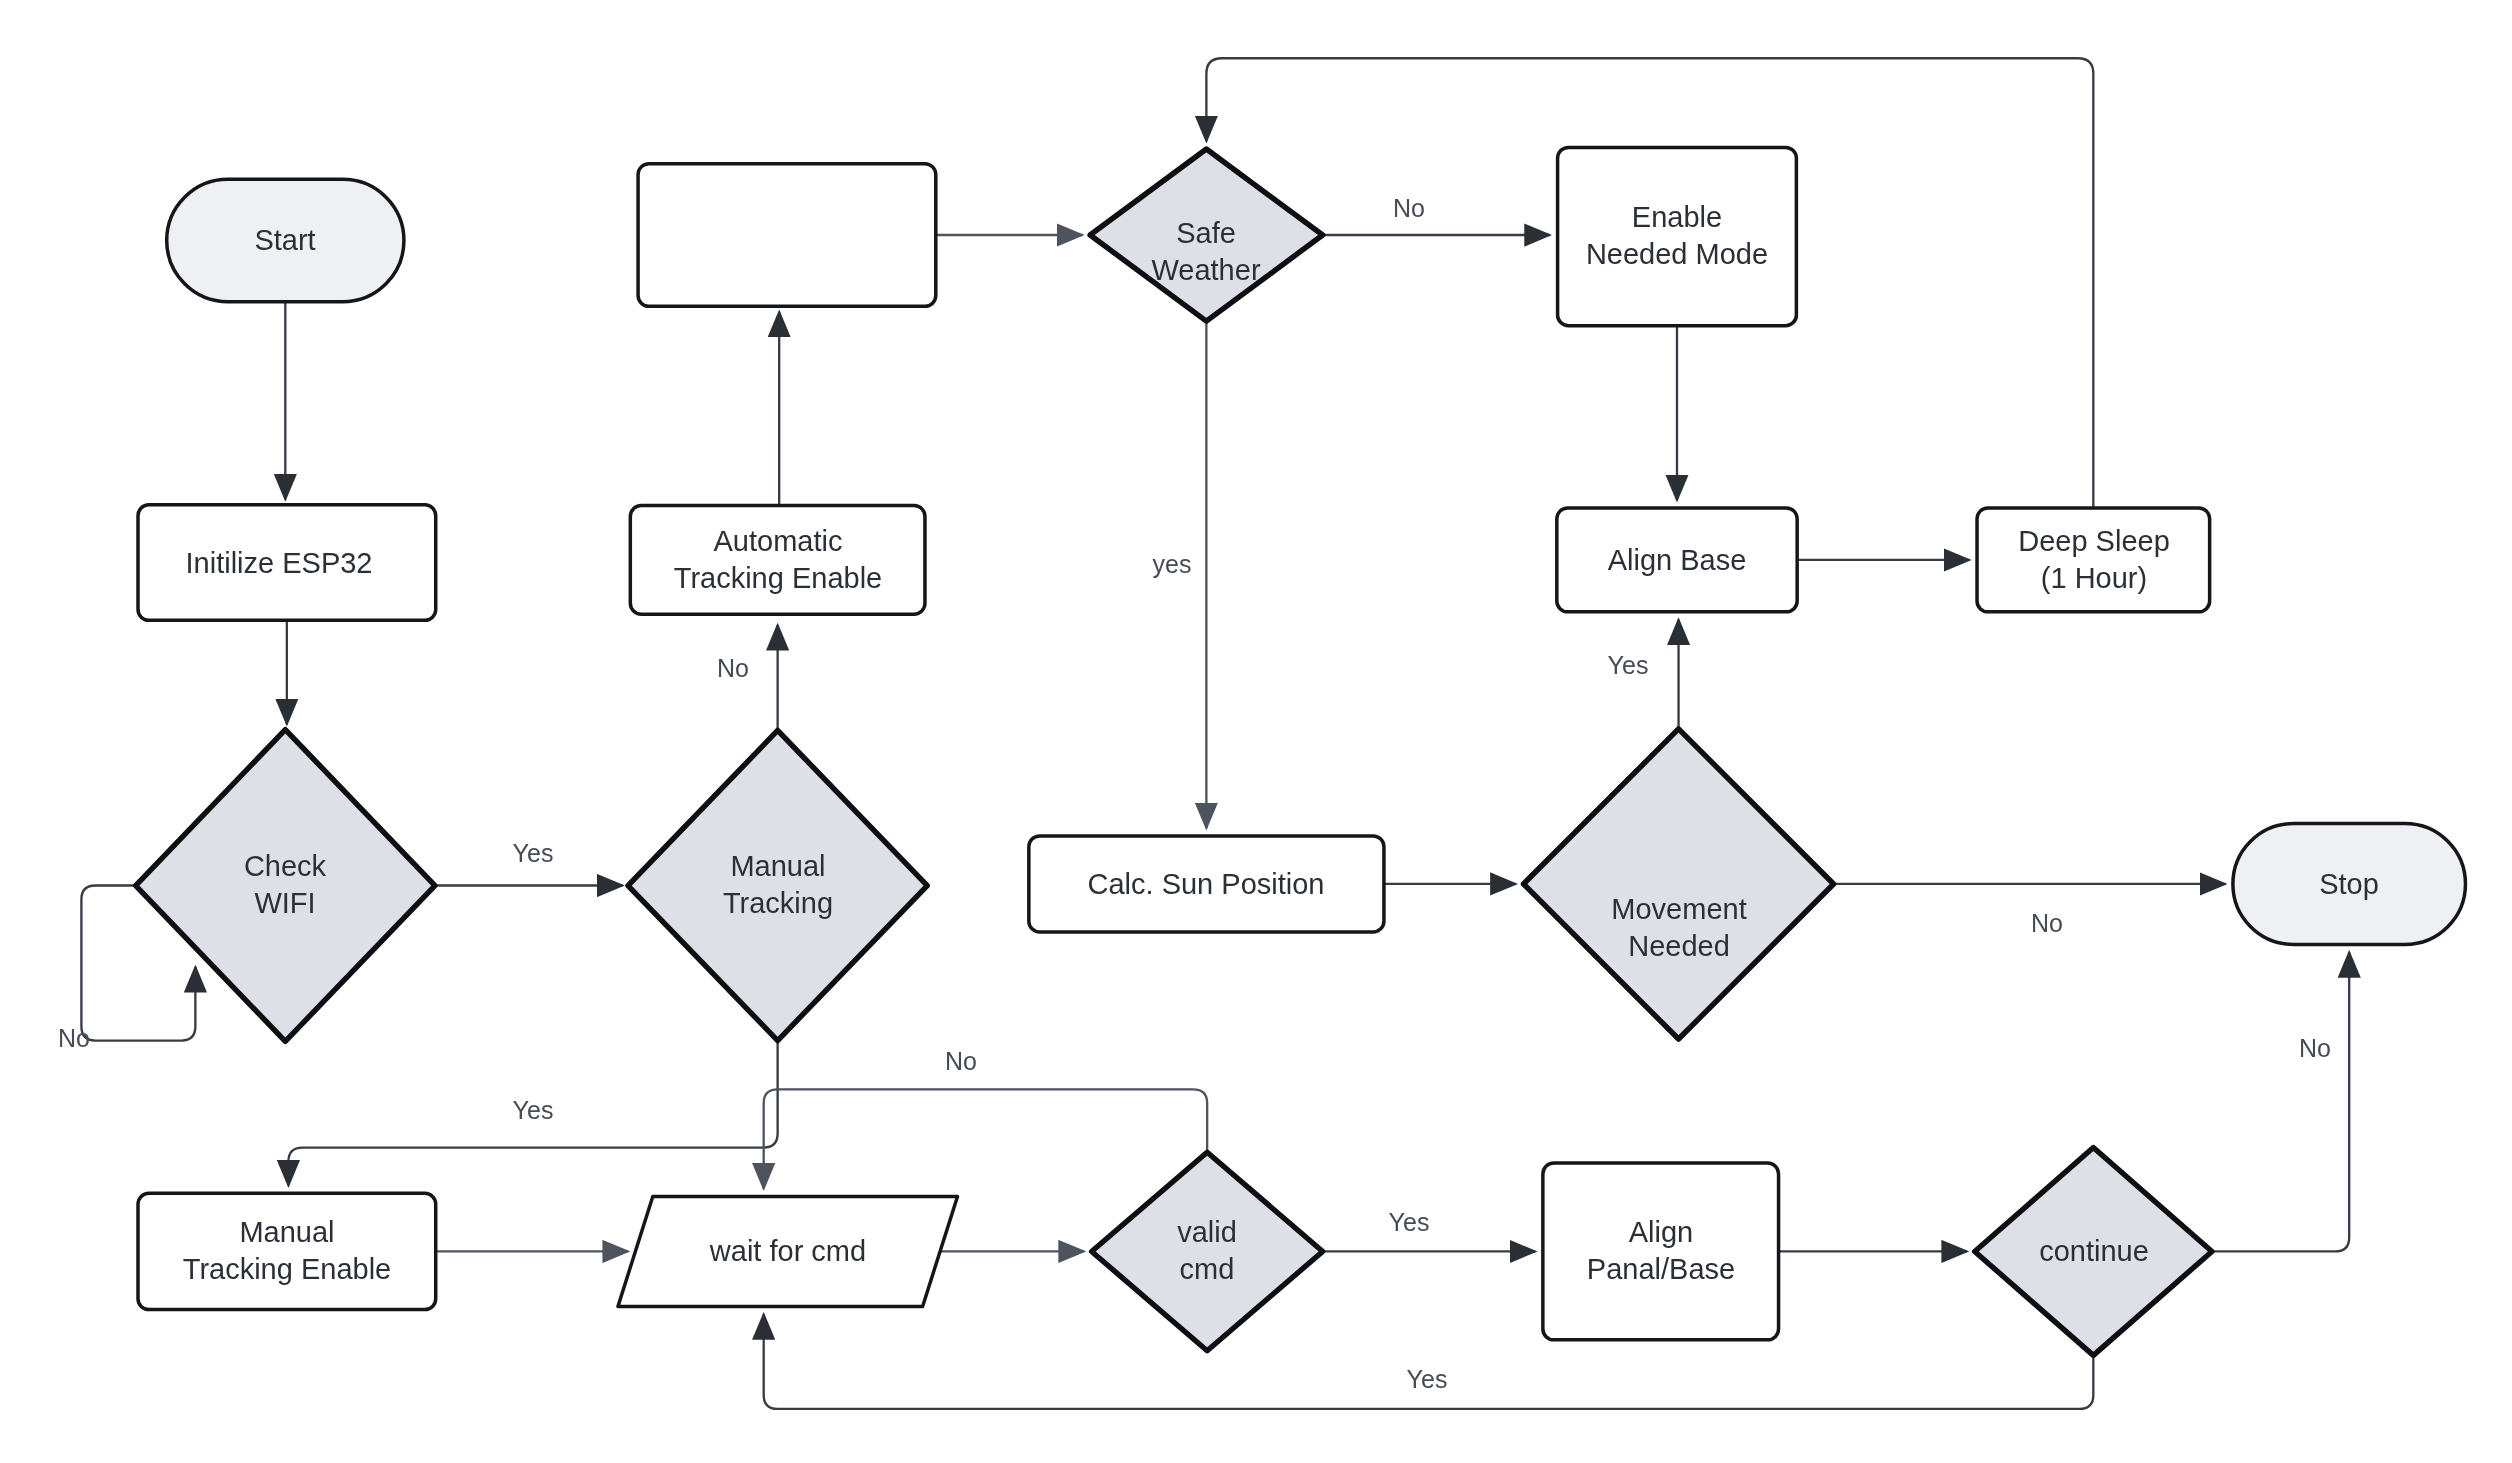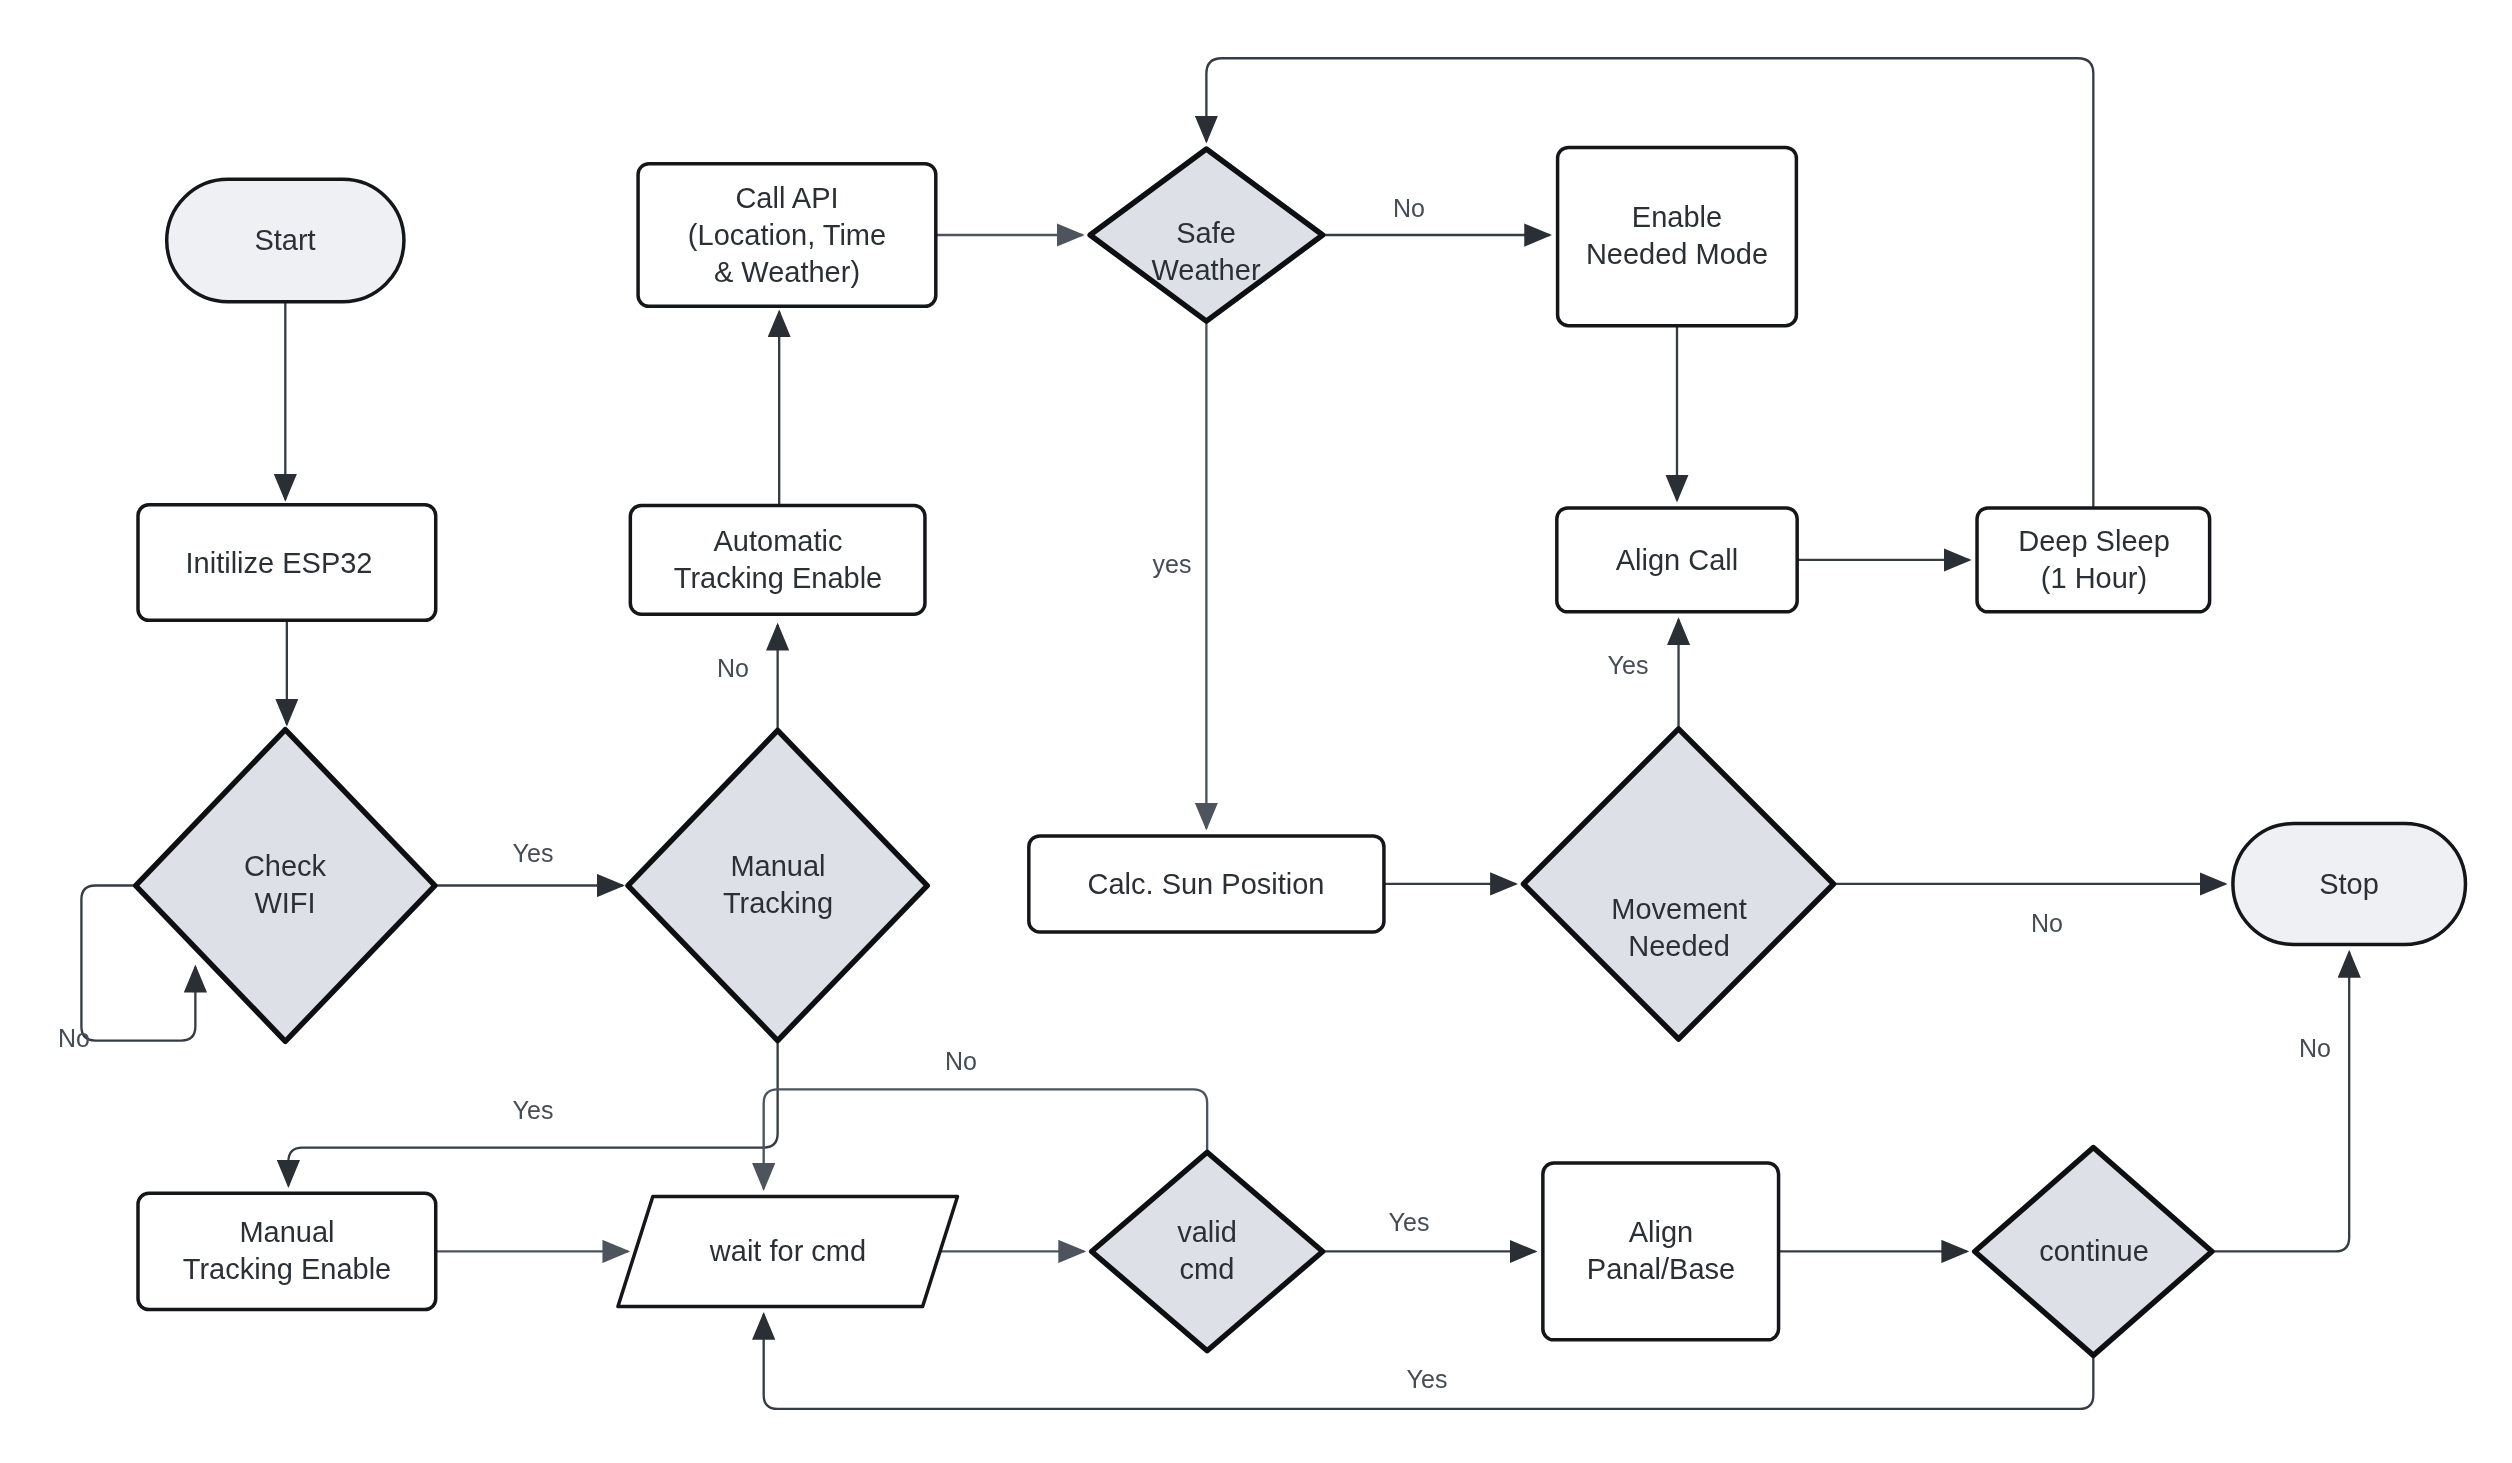--- a/index.html
+++ b/index.html
@@ -112,28 +112,25 @@
   </svg>
 
   <div class="node-label" style="left:285px;top:240px;">Start</div>
   <div class="node-label" style="left:279px;top:563px;">Initilize ESP32</div>
   <div class="node-label" style="left:285px;top:885px;">Check
 WIFI</div>
   <div class="node-label" style="left:778px;top:885px;">Manual
 Tracking</div>
   <div class="node-label" style="left:778px;top:560px;">Automatic
 Tracking Enable</div>
-  <div class="node-label" style="left:787px;top:235px;">Call API
-(Location, Time
-&amp; Weather)</div>
   <div class="node-label" style="left:1206px;top:235px;margin-top:17px;">Safe
 Weather</div>
   <div class="node-label" style="left:1677px;top:236px;">Enable
 Needed Mode</div>
-  <div class="node-label" style="left:1677px;top:560px;">Align Call</div>
+  <div class="node-label" style="left:1677px;top:560px;">Align Base</div>
   <div class="node-label" style="left:2094px;top:560px;">Deep Sleep
 (1 Hour)</div>
   <div class="node-label" style="left:1206px;top:884px;">Calc. Sun Position</div>
   <div class="node-label" style="left:1679px;top:928px;">Movement
 Needed</div>
   <div class="node-label" style="left:2349px;top:884px;">Stop</div>
   <div class="node-label" style="left:287px;top:1251px;">Manual
 Tracking Enable</div>
   <div class="node-label" style="left:788px;top:1251px;">wait for cmd</div>
   <div class="node-label" style="left:1207px;top:1251px;">valid

